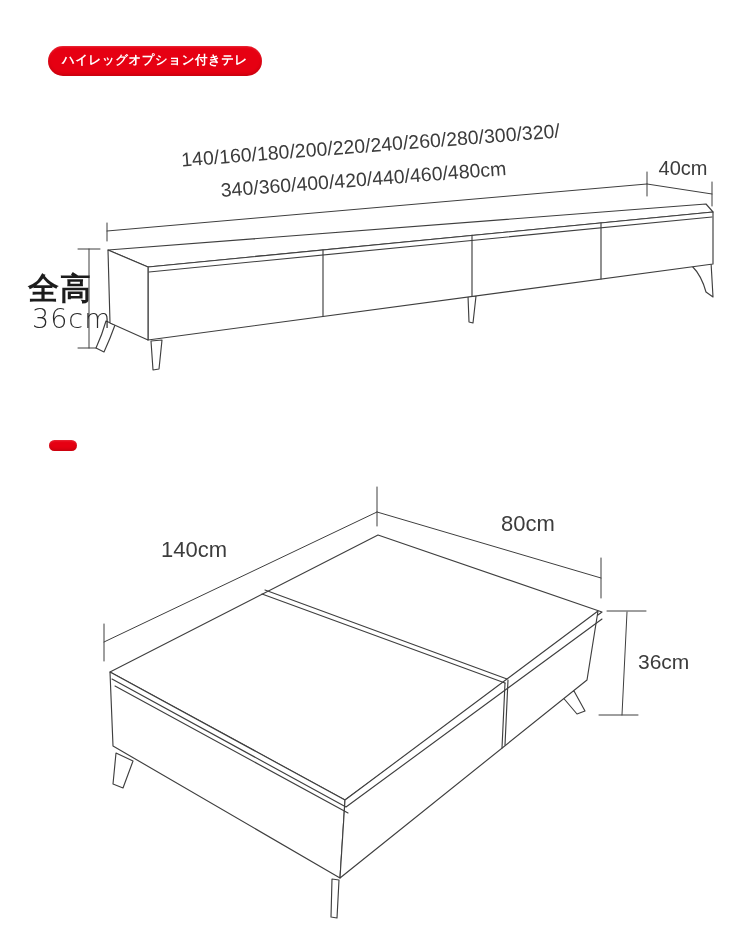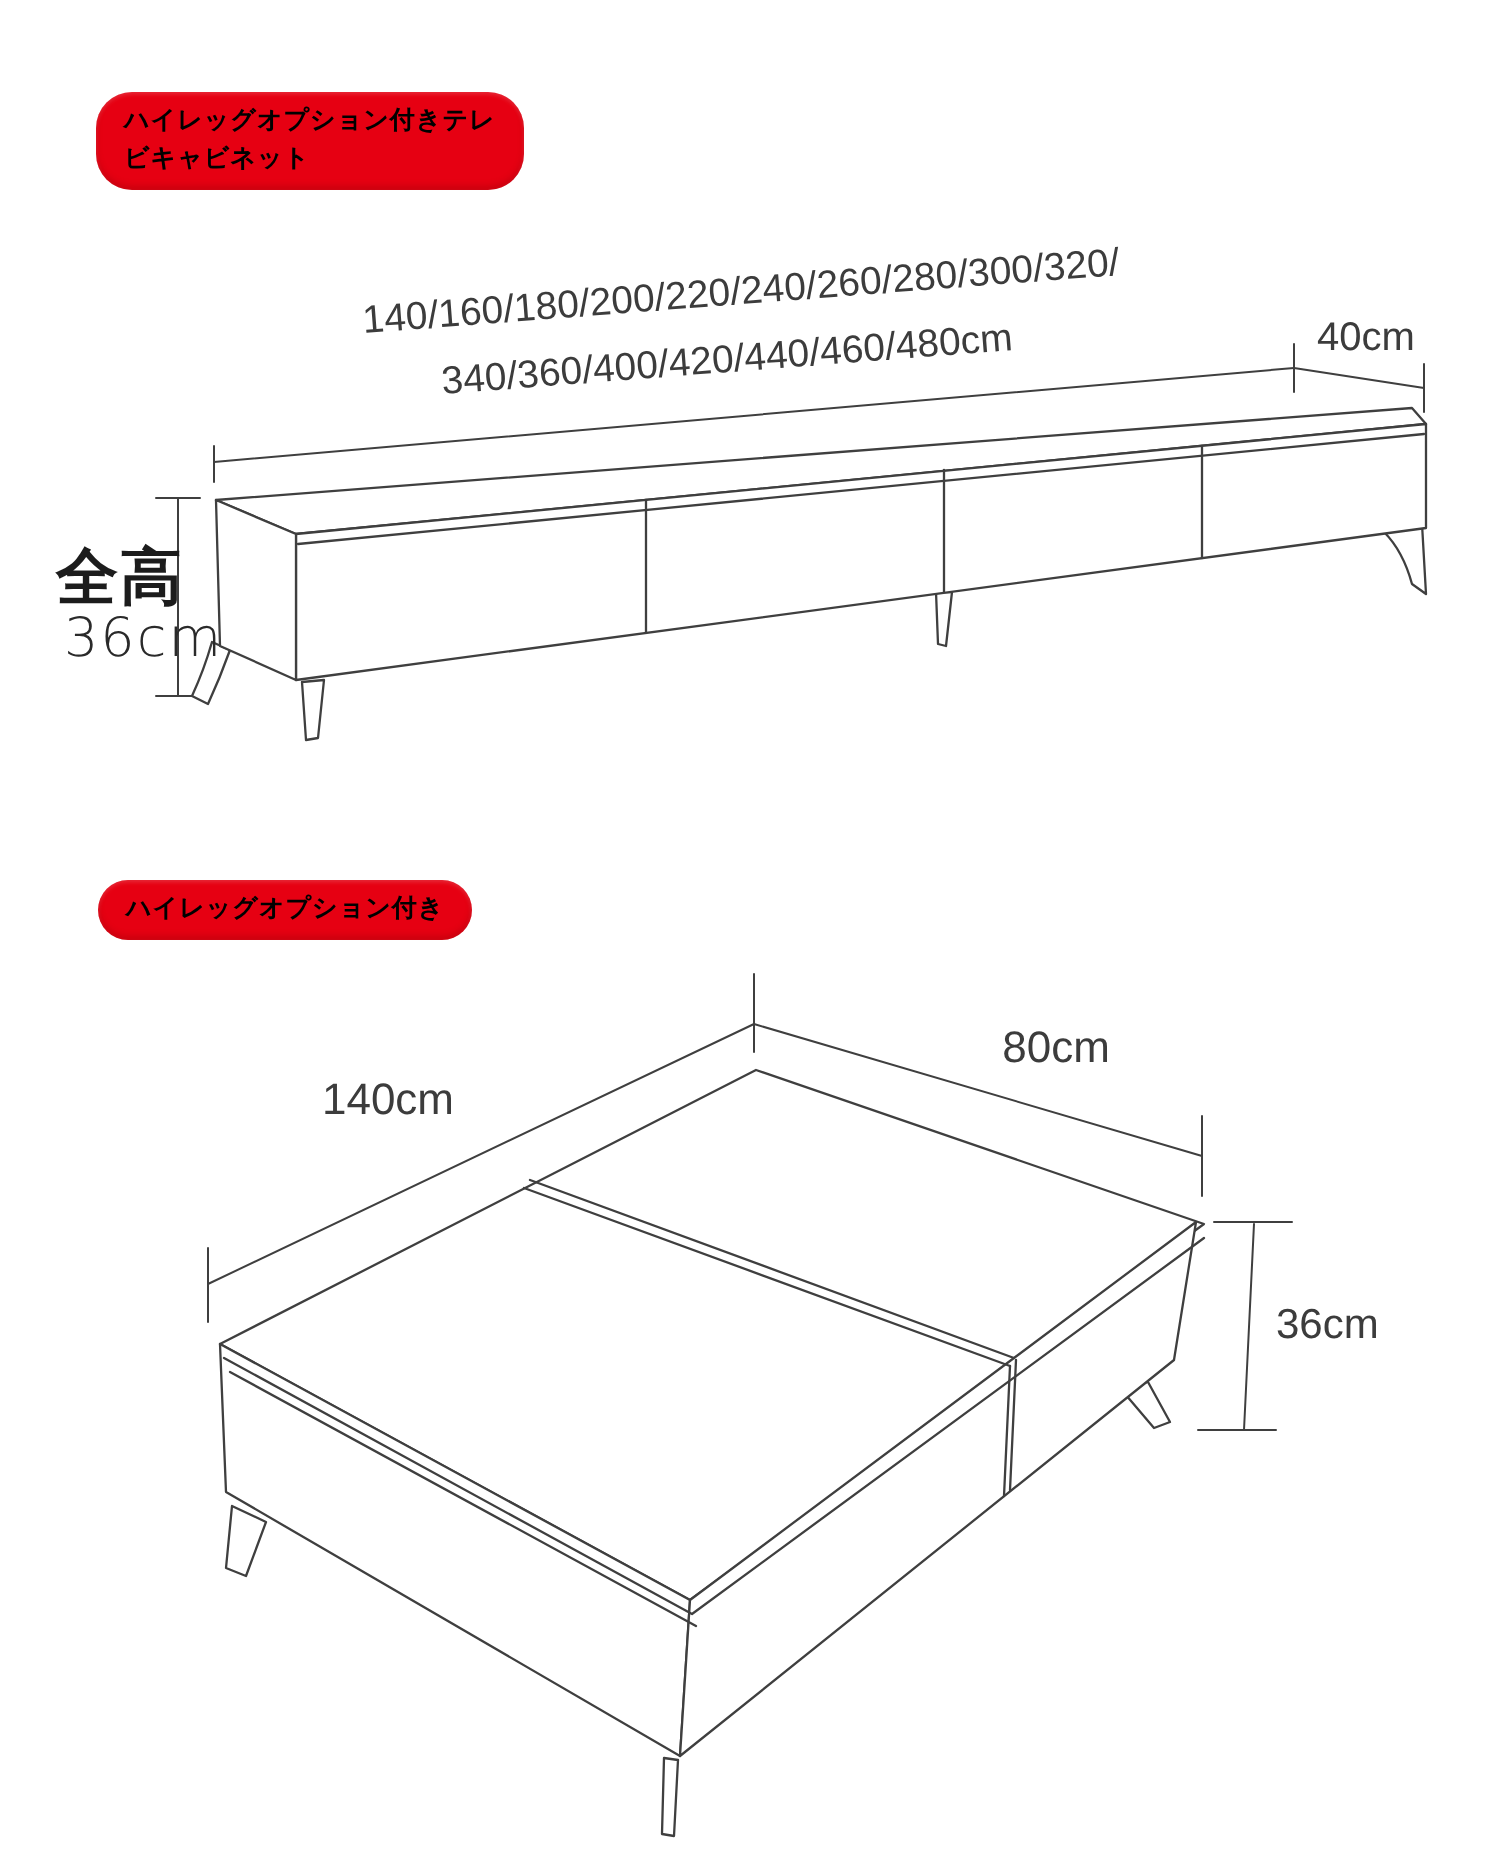--- a/index.html
+++ b/index.html
@@ -19,21 +19,21 @@
   .dim{font-family:"Liberation Sans",sans-serif;font-size:19.5px;fill:var(--text,#3c3c3c);}
   .dim-s{font-family:"Liberation Sans",sans-serif;font-size:20px;fill:var(--text,#3c3c3c);}
   .dim-c{font-family:"Liberation Sans",sans-serif;font-size:22px;fill:var(--text,#3c3c3c);}
   .dim-c2{font-family:"Liberation Sans",sans-serif;font-size:21px;fill:var(--text,#3c3c3c);}
   .h-title{font-family:"Liberation Sans",sans-serif;font-size:31px;font-weight:700;fill:#1c1c1c;letter-spacing:1px;}
   .h-value{font-family:"DejaVu Sans","Liberation Sans",sans-serif;font-size:27px;font-weight:300;fill:#2a2a2a;letter-spacing:1px;}
   
   .badge{
     position:absolute;
     background:var(--badge-red,#e60012);
-    color:#000000;
+    color:#ffffff;
     font-weight:700;
     font-size:12.5px;
     line-height:1.5;
     padding:5px 14px 6px 14px;
     border-radius:18px;
     width:fit-content;
     box-shadow:inset 0 -2px 3px rgba(120,0,0,.25), inset 0 1px 2px rgba(255,255,255,.18);
     letter-spacing:0.5px;
   }
   .badge-tv{left:48px;top:46px;}
@@ -103,20 +103,18 @@
       <path class="s" d="M508 680 L505 745"></path>
 
       <text class="dim-c" x="194" y="557" text-anchor="middle">140cm</text>
       <text class="dim-c" x="528" y="531" text-anchor="middle">80cm</text>
       <text class="dim-c2" x="638" y="669">36cm</text>
     </g>
   </svg>
 
   <div class="badge badge-tv">
     <div>ハイレッグオプション付きテレ</div>
-    <div>ビキャビネット</div>
   </div>
 
   <div class="badge badge-coffee">
-    <div>ハイレッグオプション付き</div>
   </div>
 
 </div>
 
 </body></html>

